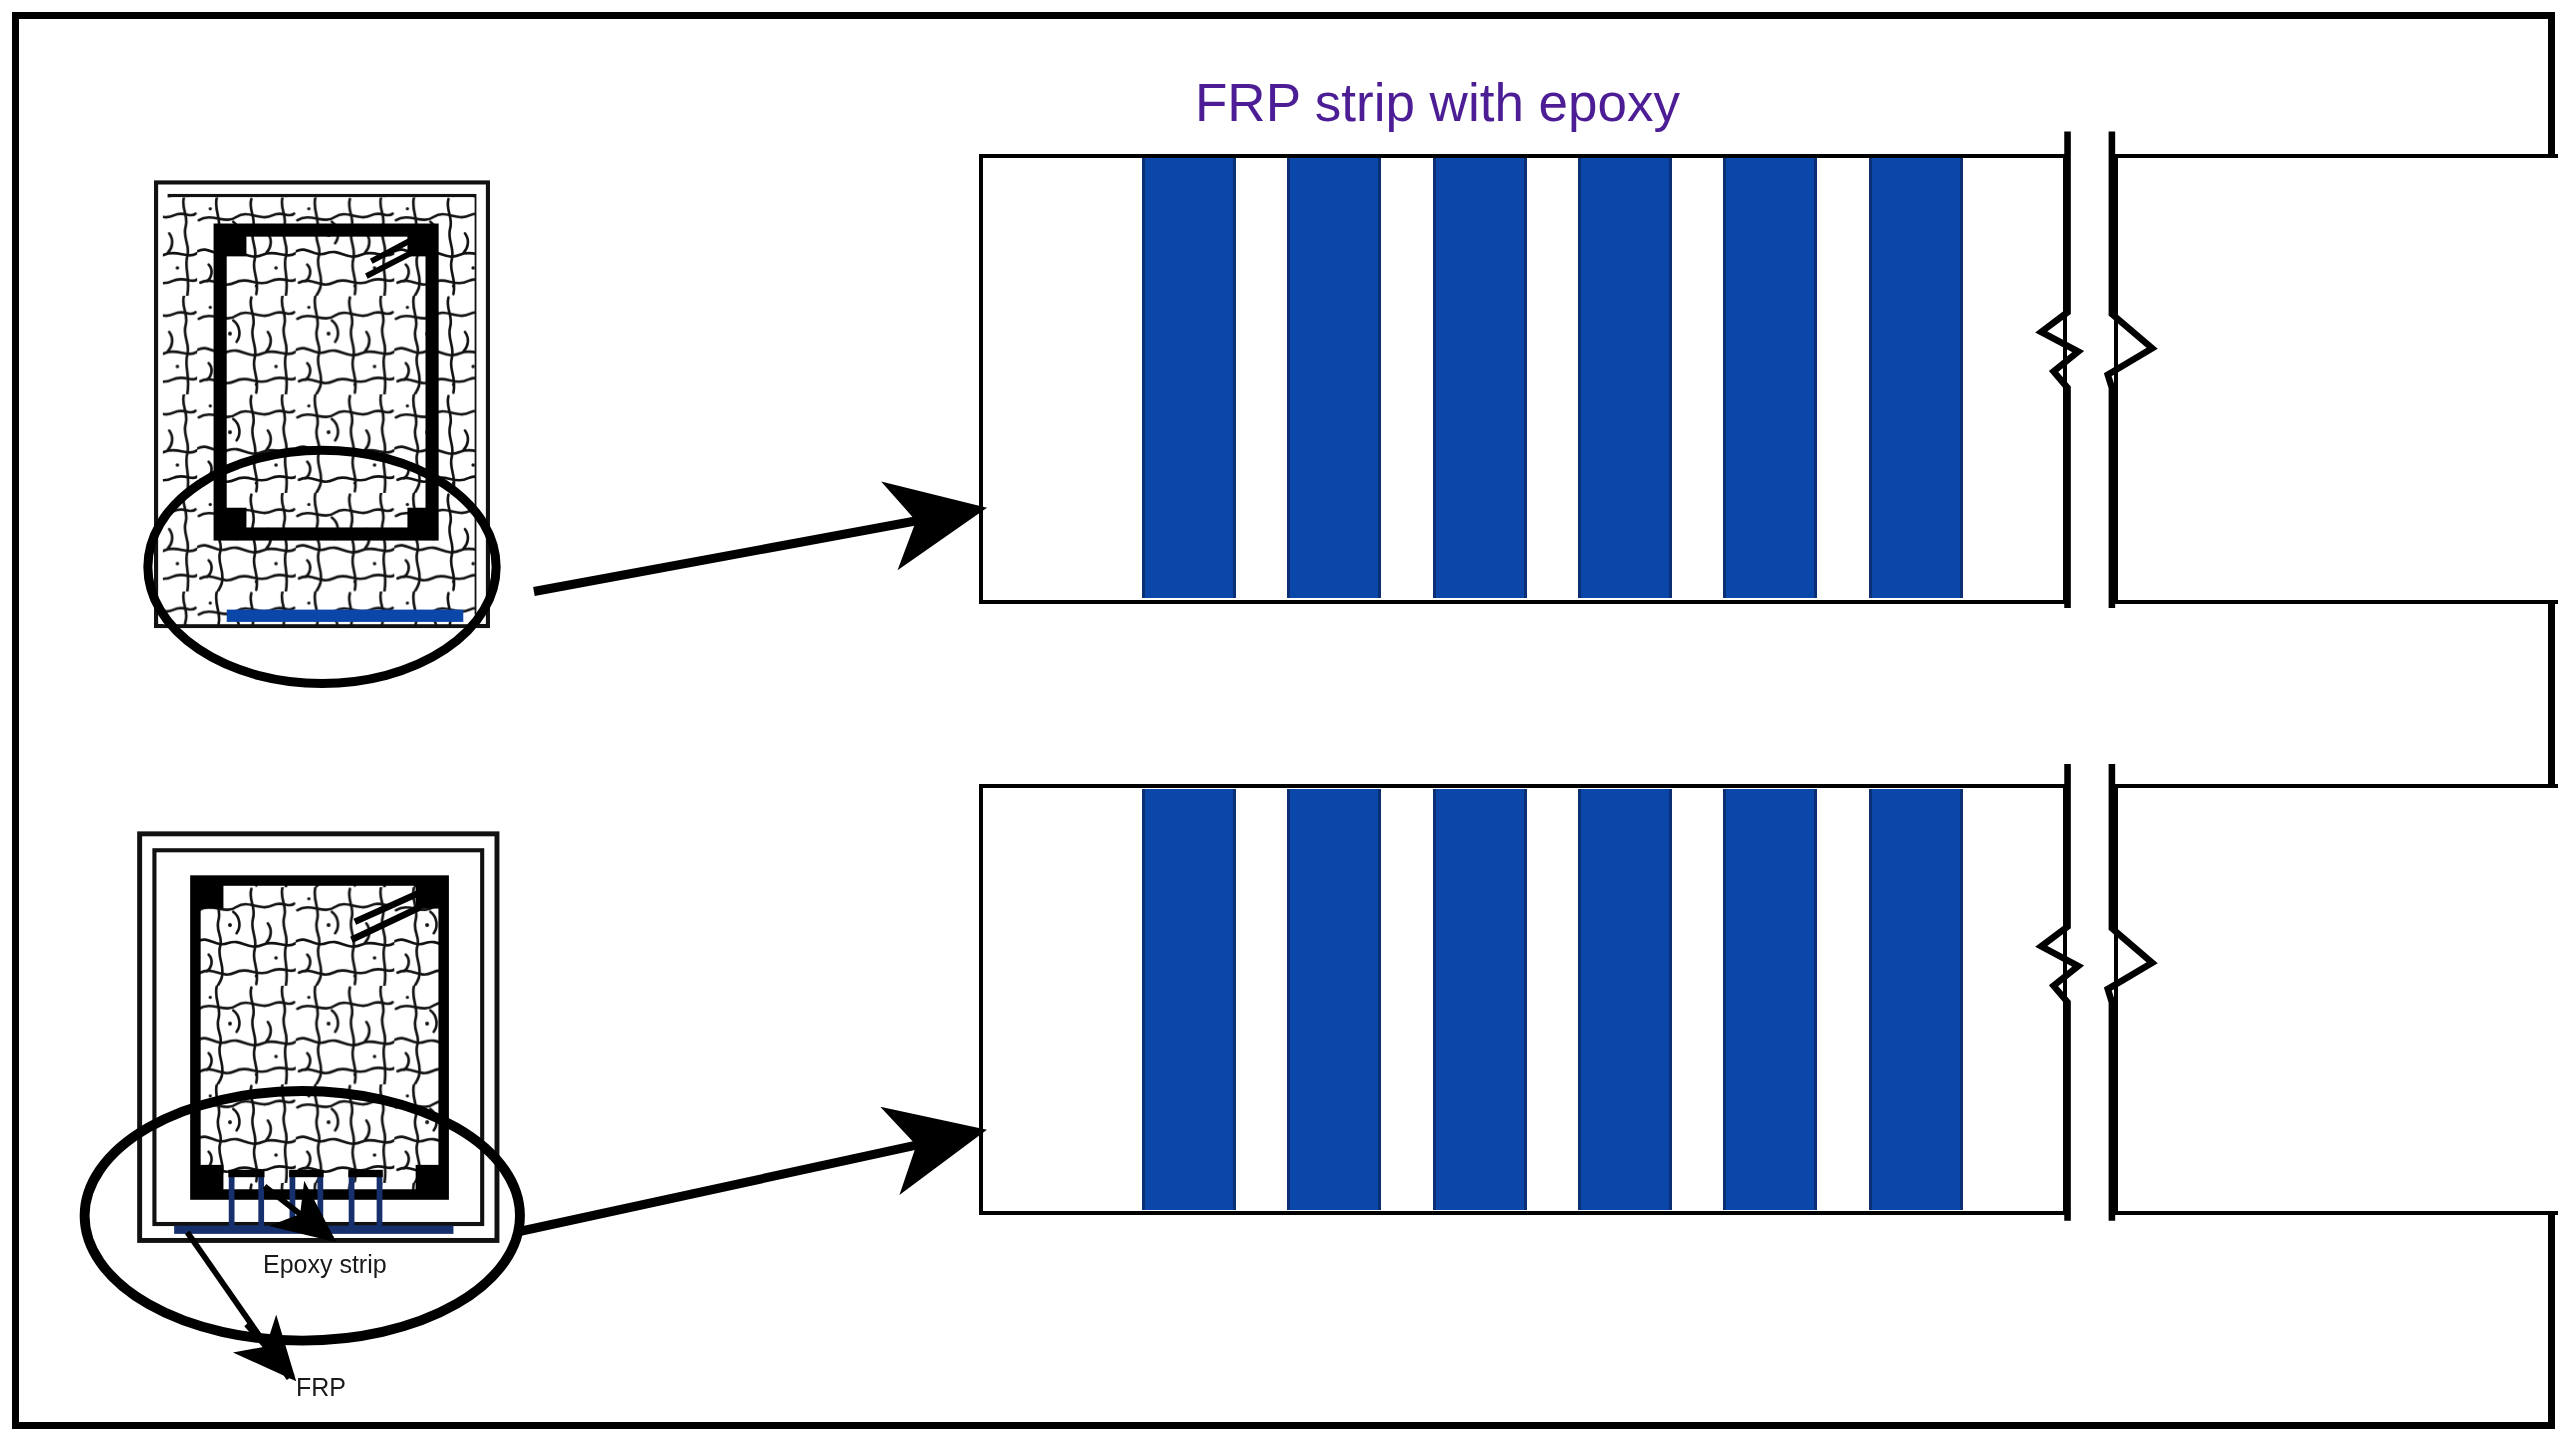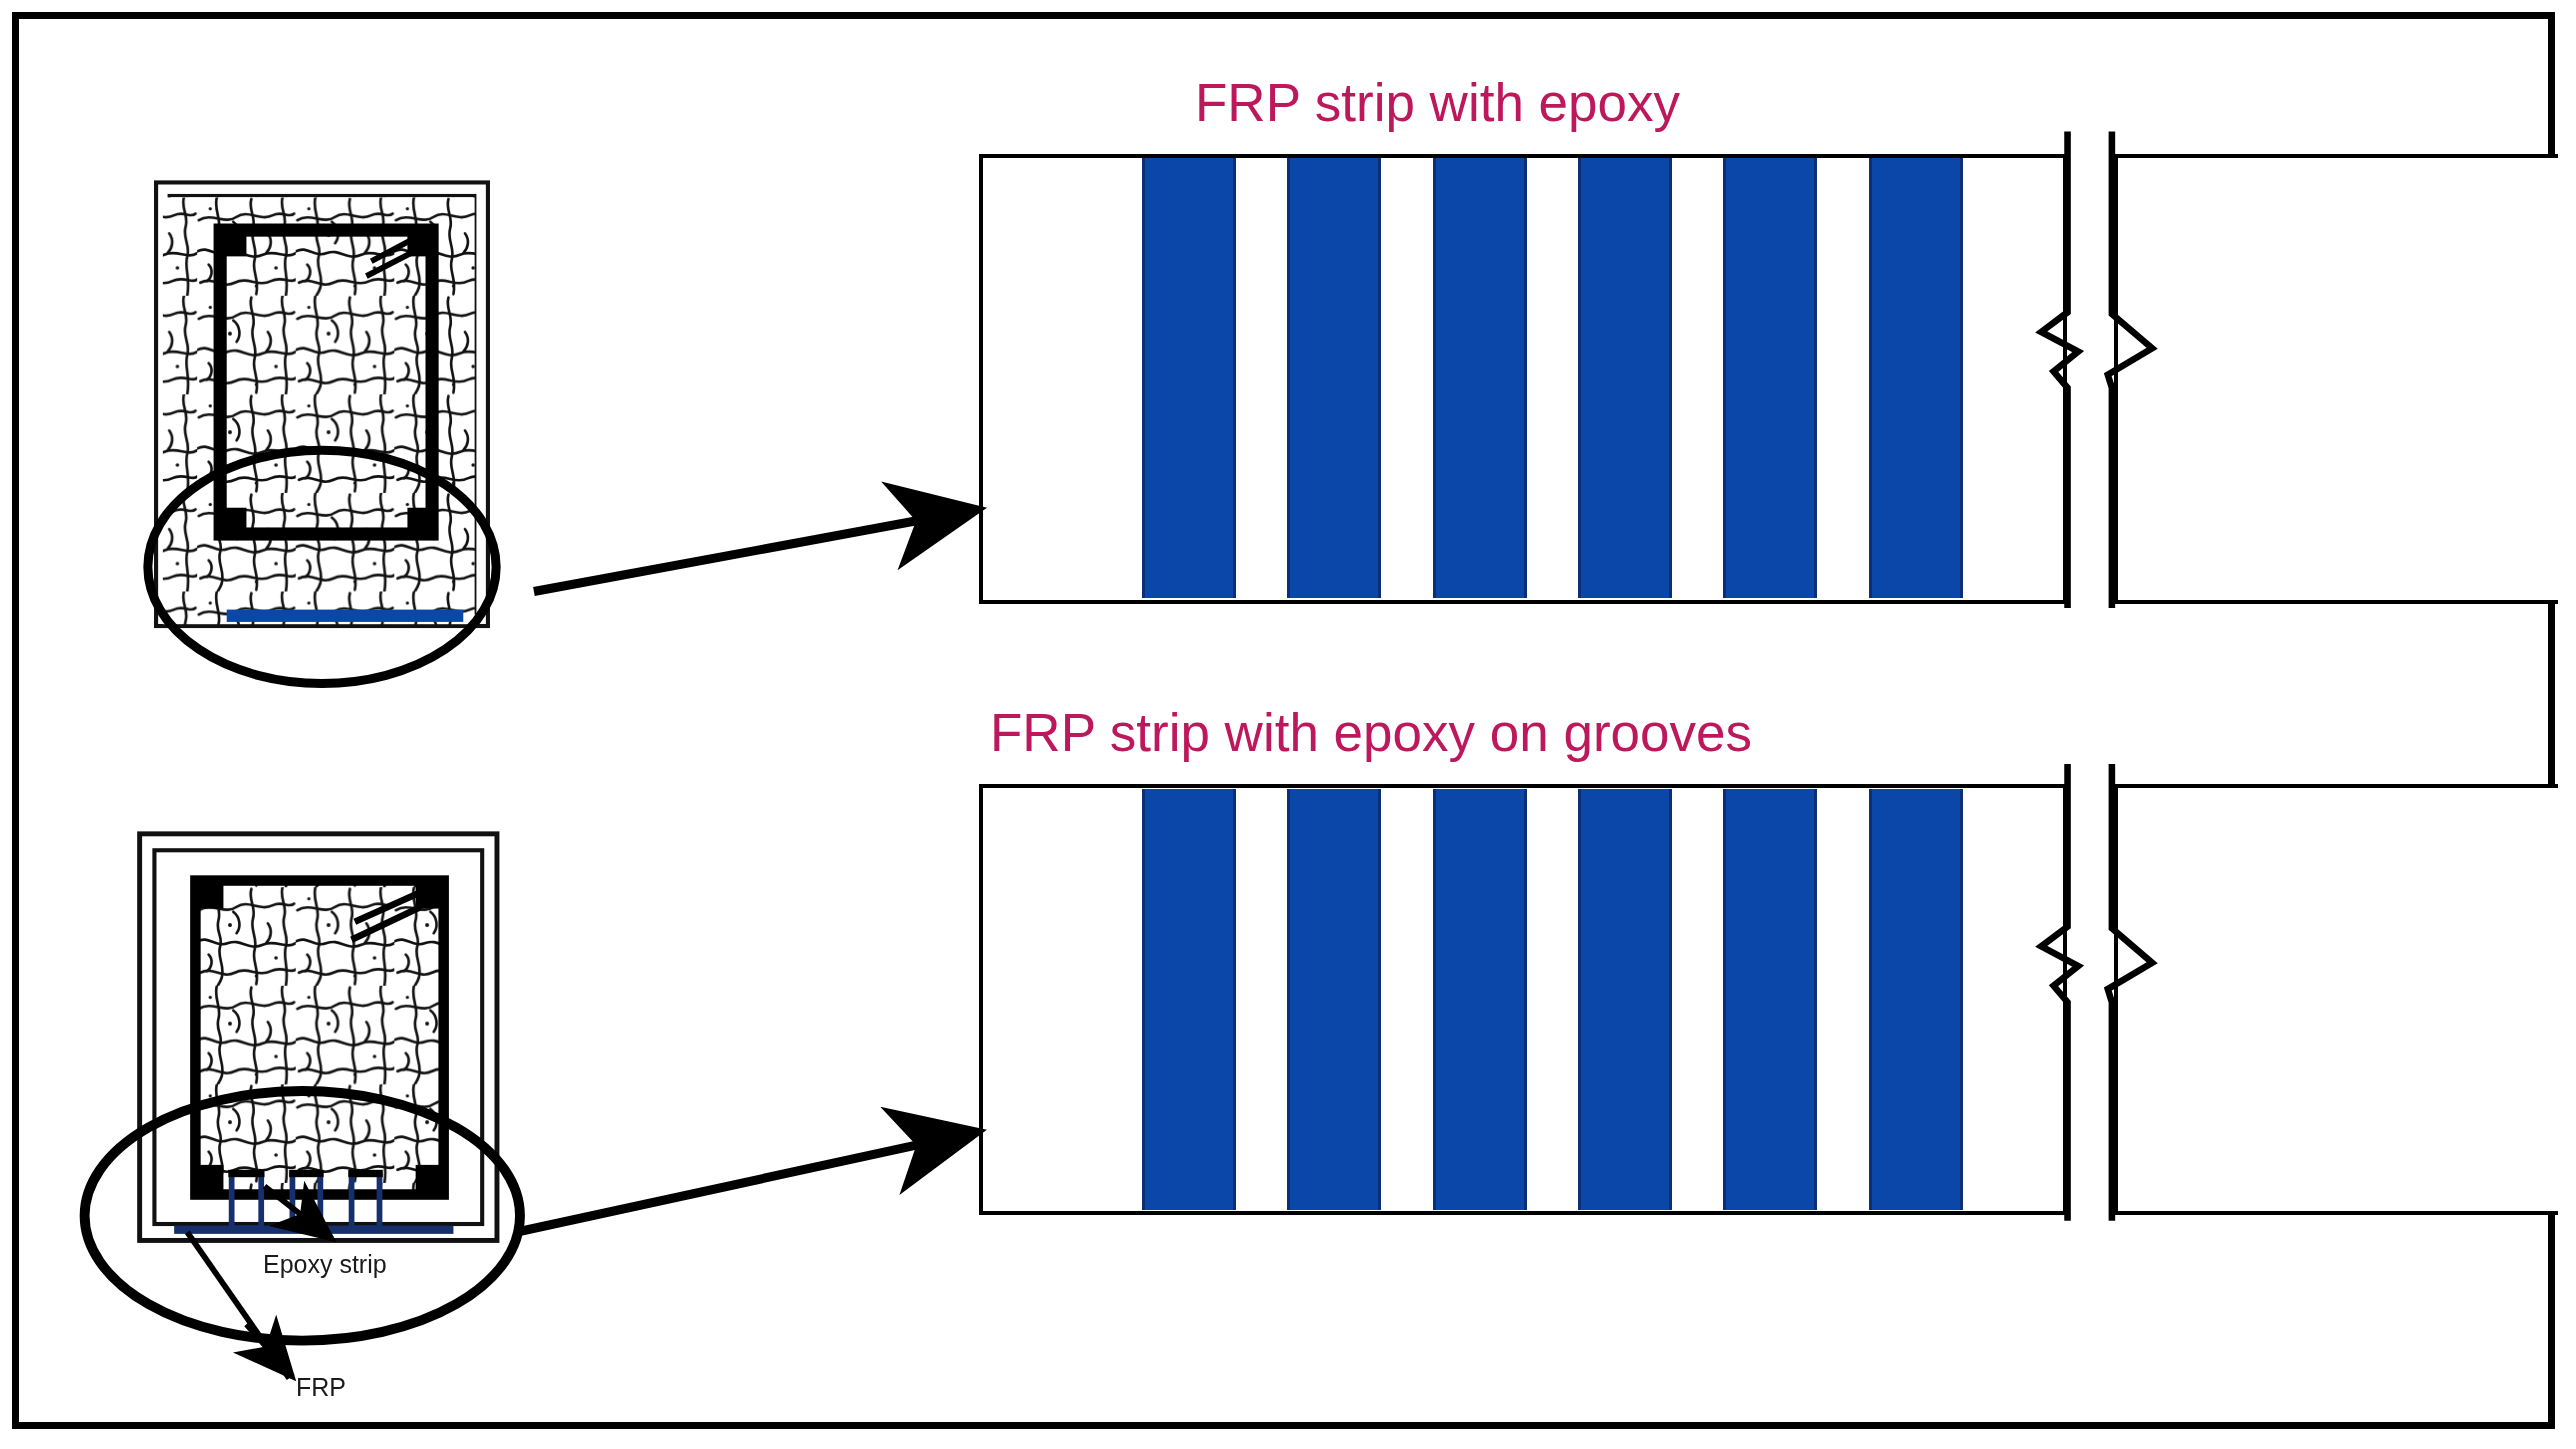--- a/index.html
+++ b/index.html
@@ -30,21 +30,21 @@
   .svg-layer {
     position: absolute;
     left: 0;
     top: 0;
     width: 2576px;
     height: 1450px;
     pointer-events: none;
   }
   .title {
     position: absolute;
-    color: #be185d;
+    color: #4c1d95;
     font-size: 53px;
     font-family: "Liberation Sans", sans-serif;
     white-space: nowrap;
     letter-spacing: 0px;
   }
   #title-top  { left: 1195px; top: 72px; }
   #title-bottom { left: 990px; top: 702px; }
 
   .small-label {
     position: absolute;
@@ -72,21 +72,20 @@
   }
 </style>
 </head>
 <body>
 
 <div id="figure">
   <div id="figure-border"></div>
 
   <div class="title" id="title-top">FRP strip with epoxy</div>
 
-  <div class="title" id="title-bottom">FRP strip with epoxy on grooves</div>
 
   <div class="small-label" id="label-epoxy">Epoxy strip</div>
 
   <div class="small-label" id="label-frp">FRP</div>
 
   <div class="beam-seg" style="left:979px; top:154px; width:1088px; height:450px;"></div>
   <div class="beam-seg" style="left:2114px; top:154px; width:444px; height:450px; border-right:none;"></div>
 
   <div class="stripe" style="left:1142px; top:158px; width:94px; height:440px;"></div>
   <div class="stripe" style="left:1287px; top:158px; width:94px; height:440px;"></div>

